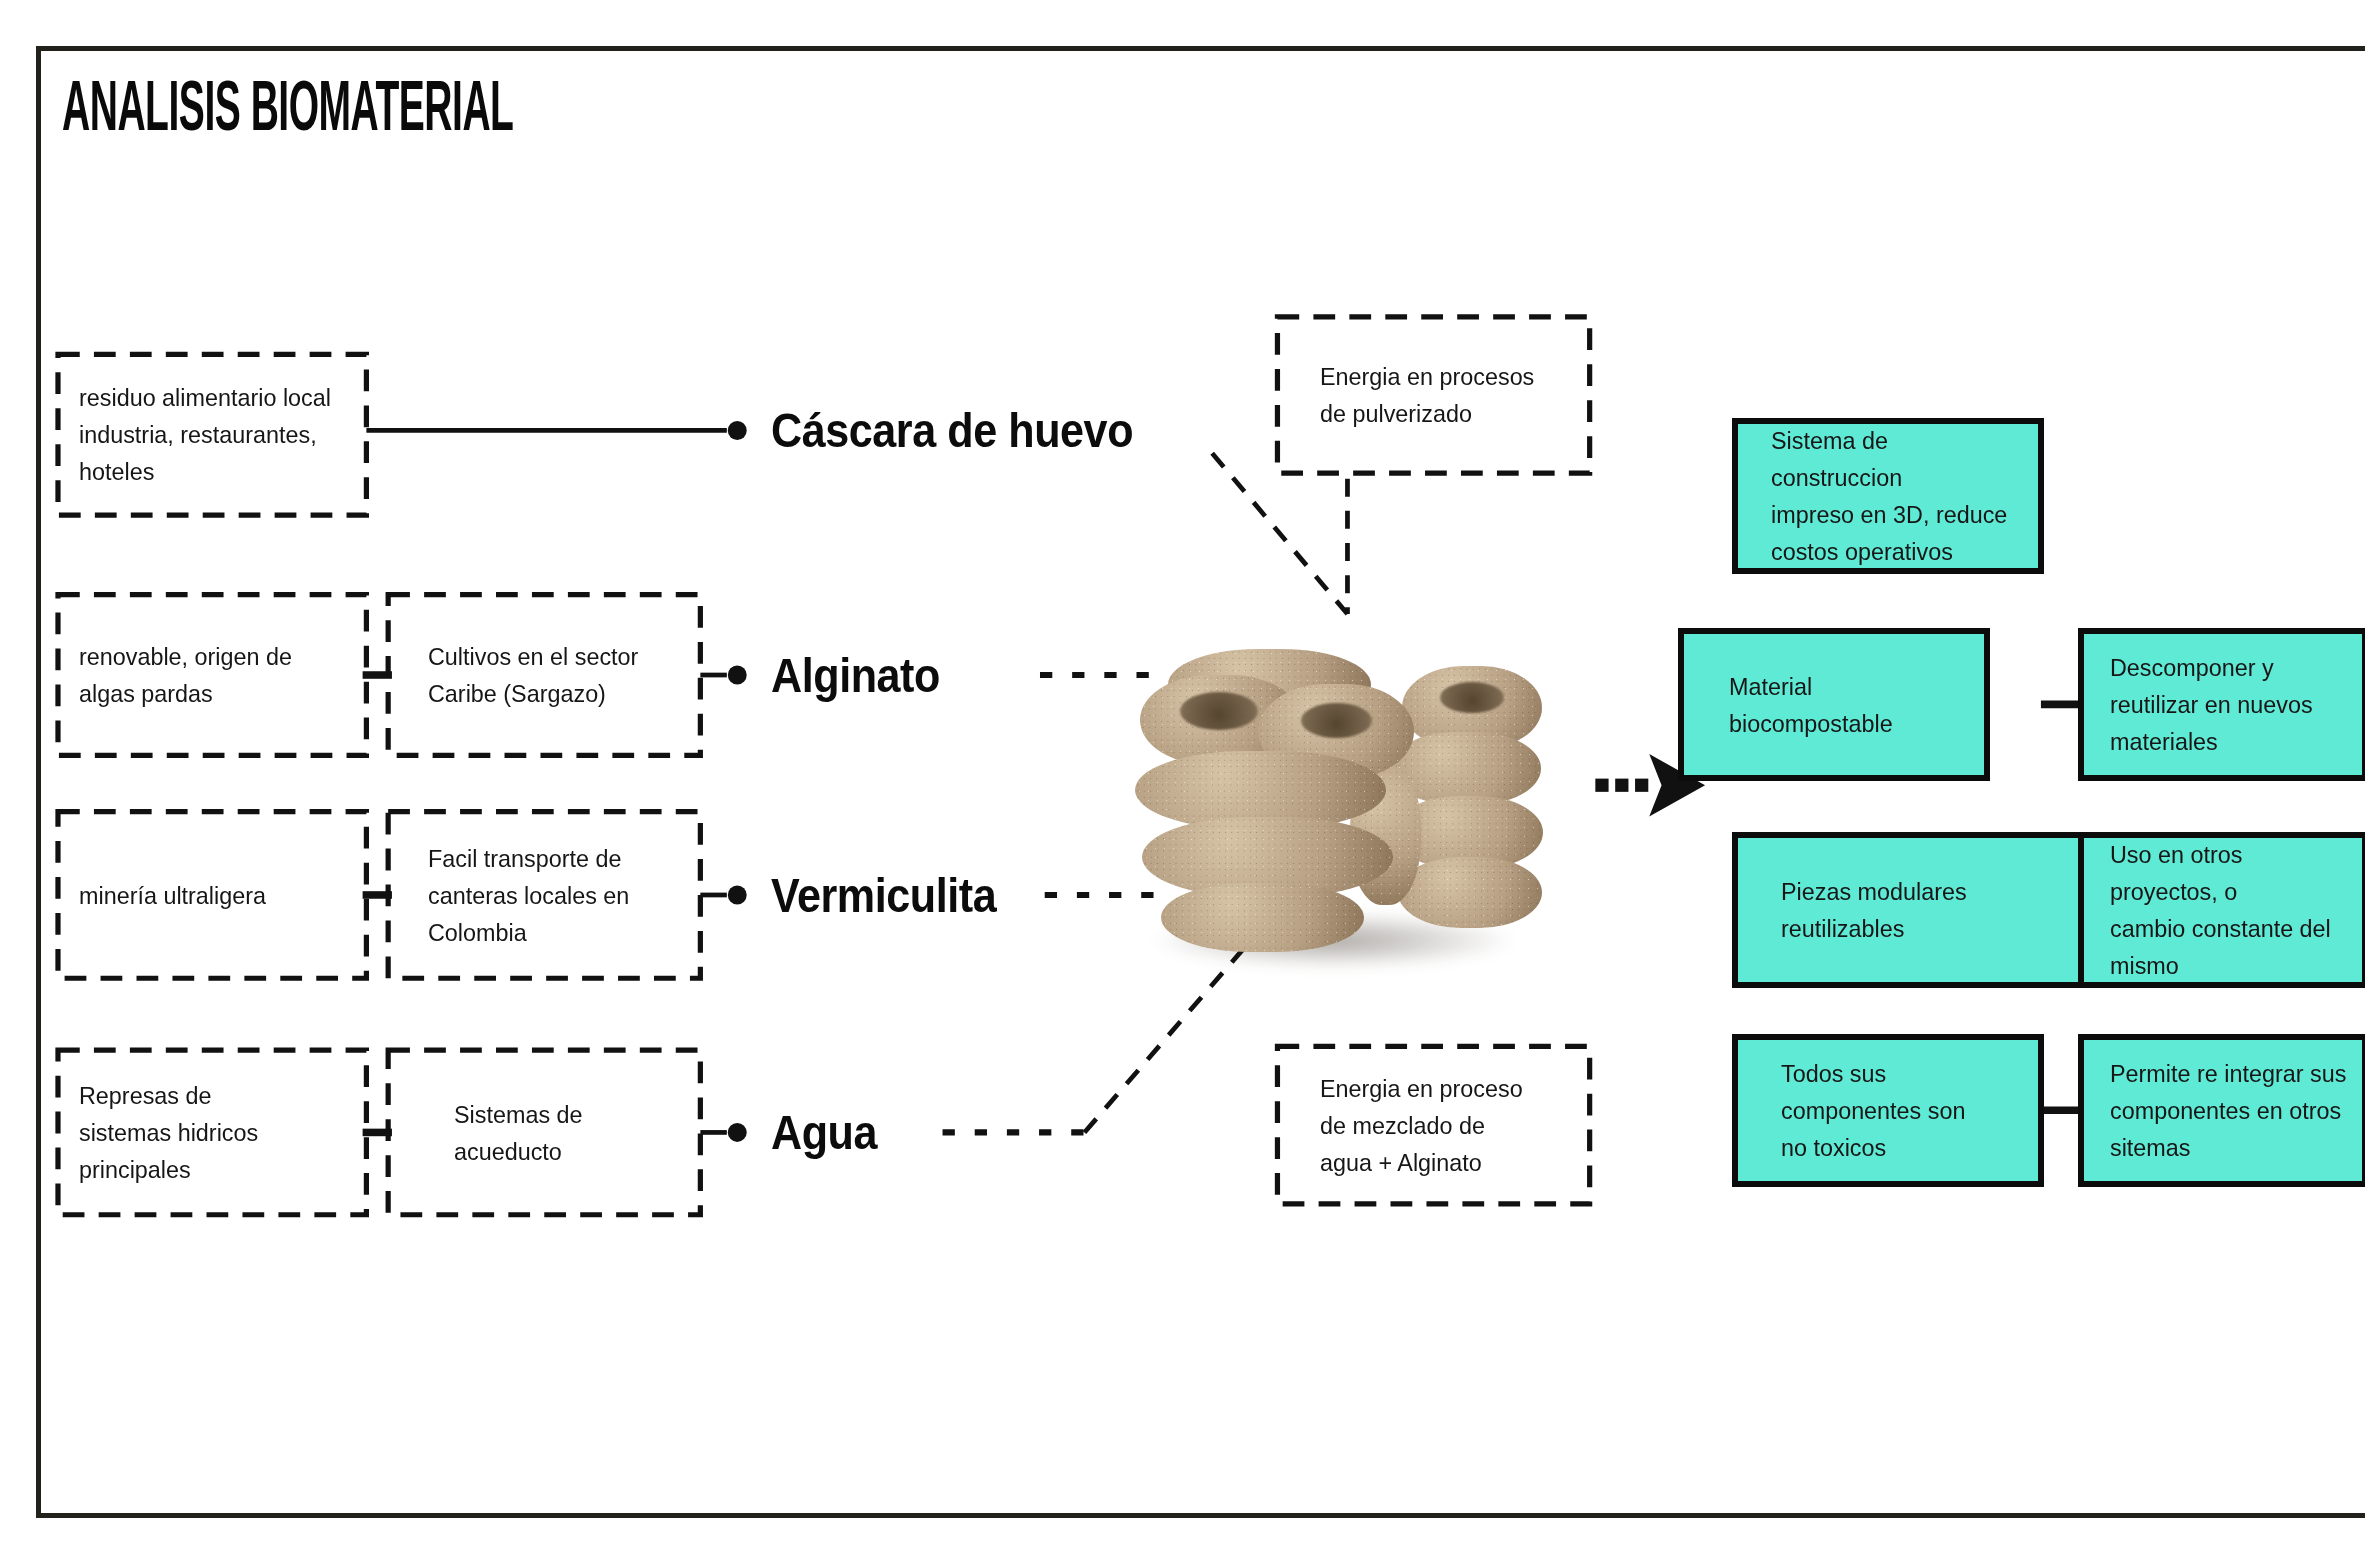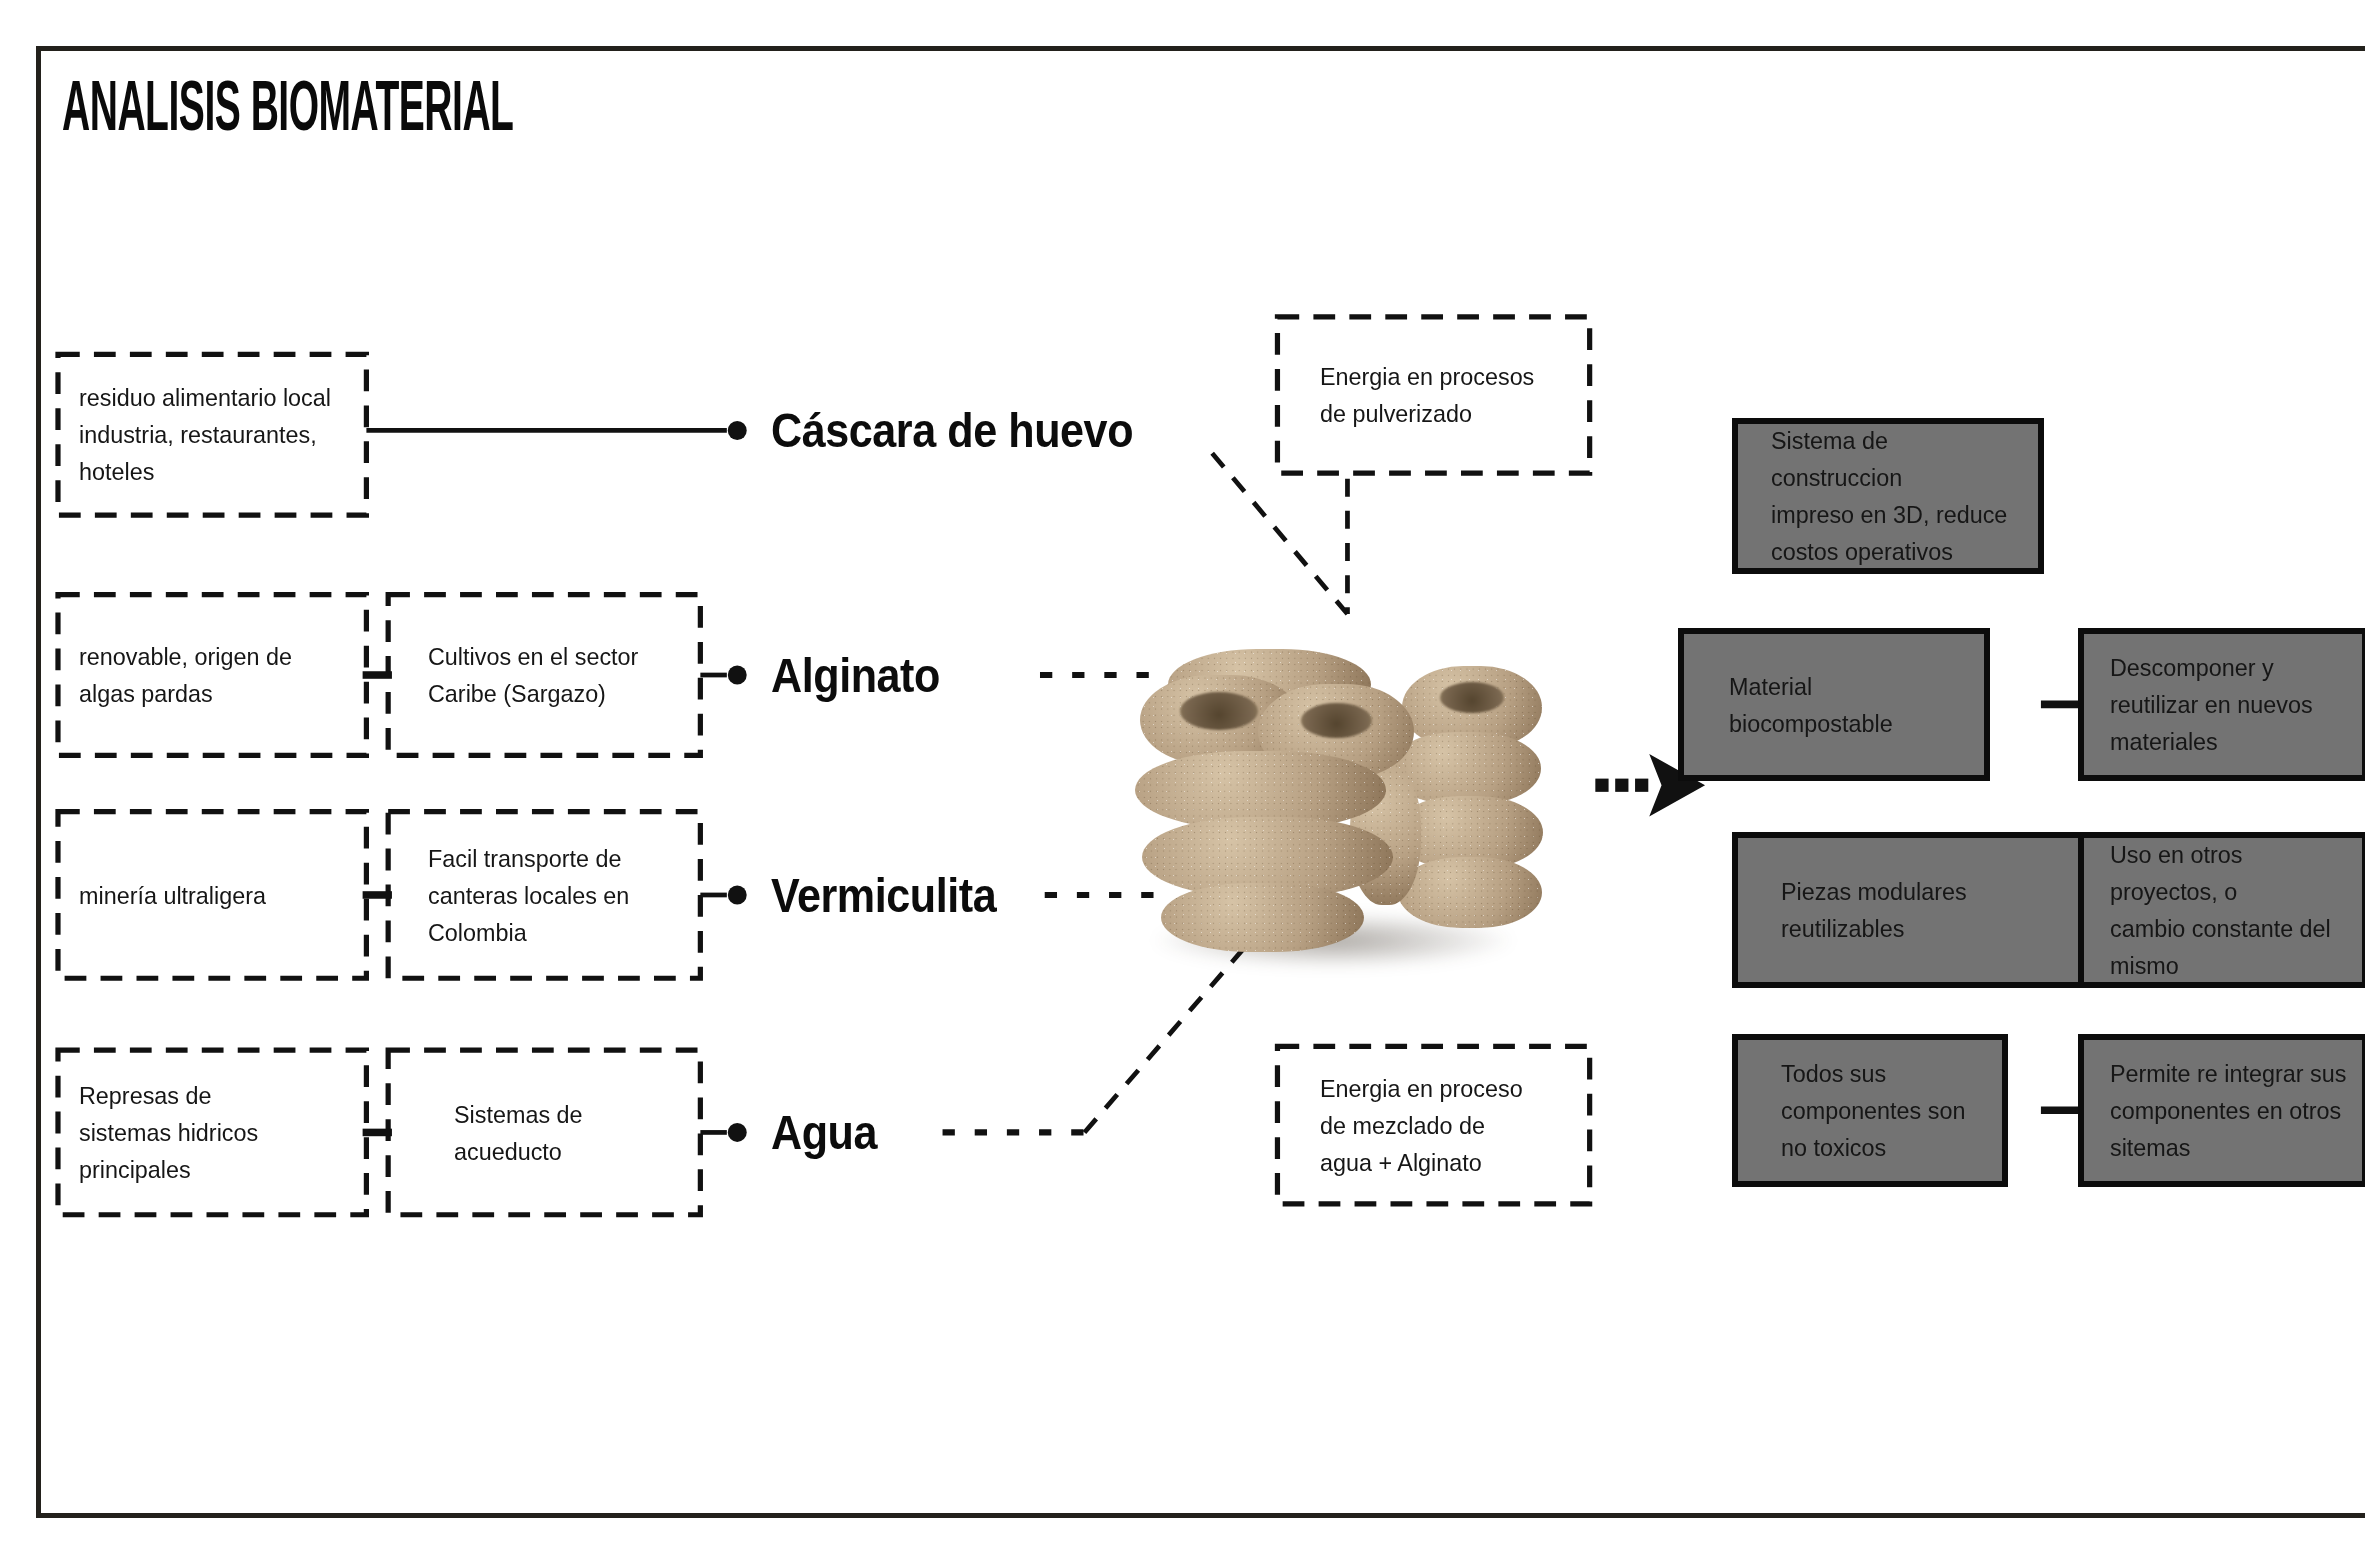--- a/index.html
+++ b/index.html
@@ -6,21 +6,21 @@
   #canvas{position:relative;width:2413px;height:1561px;background:#ffffff;overflow:hidden;
           font-family:"Liberation Sans",sans-serif;color:#131313;}
   .frame{position:absolute;left:36px;top:46px;width:2341px;height:1472px;
          border:5.2px solid #23211c;box-sizing:border-box;}
   .title{position:absolute;left:62px;top:70px;font:700 71px/71px "Liberation Sans",sans-serif;
          letter-spacing:-0.9px;transform:scaleX(.55);transform-origin:left top;white-space:nowrap;color:#0a0a0a;}
   .src-text{position:absolute;font:400 24.6px/37px "Liberation Sans",sans-serif;color:#161616;
             white-space:pre-line;transform:scaleX(.95);transform-origin:left top;}
   .mat-label{position:absolute;font:700 49px/49px "Liberation Sans",sans-serif;color:#0c0c0c;
              white-space:nowrap;transform:scaleX(.88);transform-origin:left top;letter-spacing:-0.5px;}
-  .benefit-box{position:absolute;border:6.2px solid #0c0c0c;box-sizing:border-box;background:#737373;
+  .benefit-box{position:absolute;border:6.2px solid #0c0c0c;box-sizing:border-box;background:#5eead4;
                display:flex;align-items:center;overflow:hidden;}
   .benefit-text{font:400 24.6px/37px "Liberation Sans",sans-serif;color:#161616;white-space:pre-line;
                 transform:scaleX(.95);transform-origin:left center;}
   svg.overlay{position:absolute;left:0;top:0;pointer-events:none;}
 
   
   .photo{position:absolute;left:1135px;top:649px;width:407px;height:322px;}
   .blob{position:absolute;border-radius:48%/55%;
         background:radial-gradient(circle at 35% 28%,#d6c3a6,#b7a083 55%,#8e765a 96%);
         filter:blur(0.7px);}
@@ -147,21 +147,21 @@
   </div>
   <div class="benefit-box" style="left:1732px;top:832px;width:360px;height:156px;padding-left:43px;">
     <div class="benefit-text">Piezas modulares
 reutilizables</div>
   </div>
   <div class="benefit-box" style="left:2078px;top:832px;width:290px;height:156px;padding-left:26px;">
     <div class="benefit-text">Uso en otros proyectos, o
 cambio constante del
 mismo</div>
   </div>
-  <div class="benefit-box" style="left:1732px;top:1034px;width:276px;height:153px;padding-left:43px;">
+  <div class="benefit-box" style="left:1732px;top:1034px;width:312px;height:153px;padding-left:43px;">
     <div class="benefit-text">Todos sus
 componentes son
 no toxicos</div>
   </div>
   <div class="benefit-box" style="left:2078px;top:1034px;width:290px;height:153px;padding-left:26px;">
     <div class="benefit-text">Permite re integrar sus
 componentes en otros
 sitemas</div>
   </div>
 

